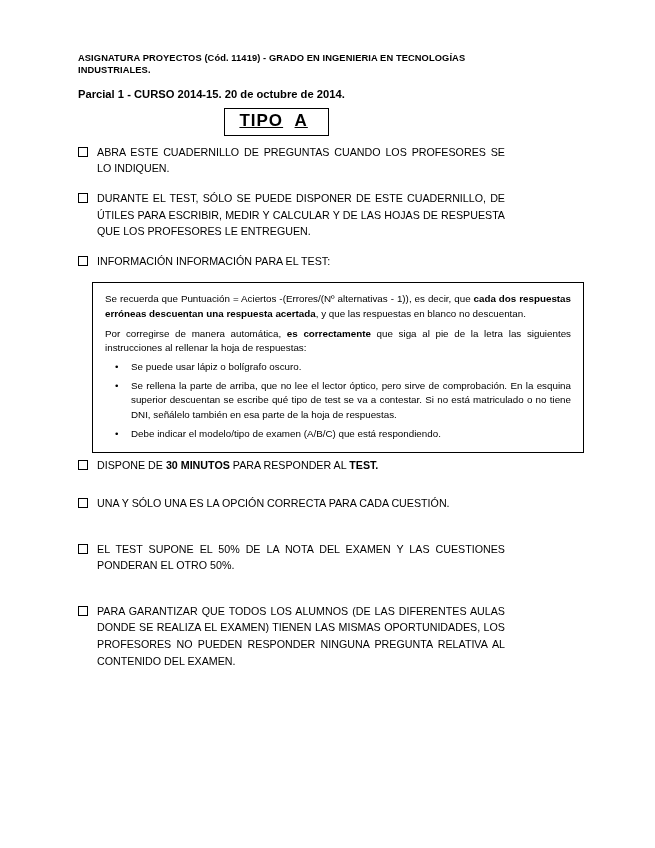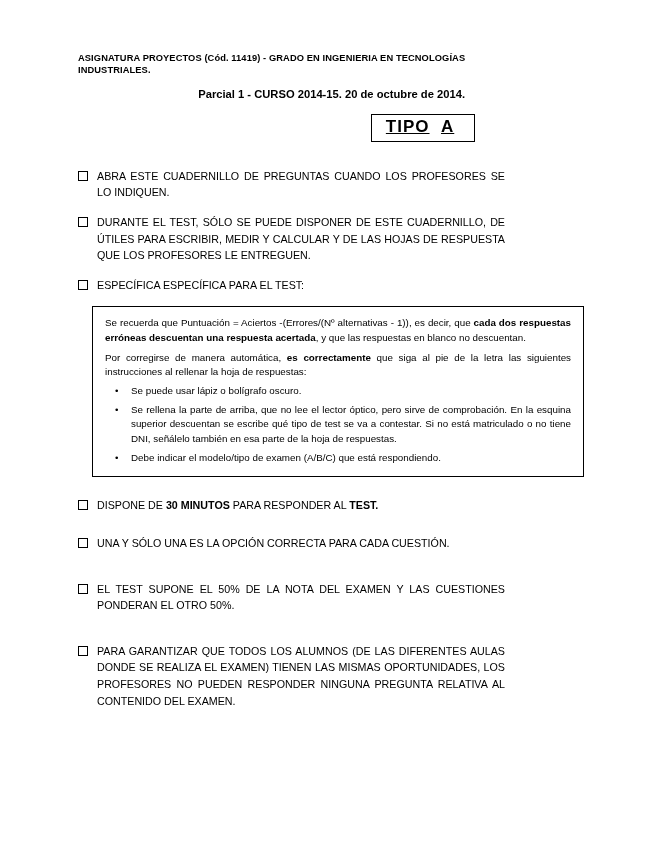--- a/index.html
+++ b/index.html
@@ -25,43 +25,43 @@
   .header-line {
     font-size: 9.3px;
     font-weight: bold;
     letter-spacing: 0.1px;
     line-height: 1.3;
   }
   .subheader-line {
     margin-top: 12px;
     font-size: 11.2px;
     font-weight: bold;
-    text-align: right;
+    text-align: left;
     padding-right: 40px;
   }
   .tipo-wrap {
-    margin-top: 14px;
+    margin-top: 8px;
     display: flex;
-    justify-content: flex-end;
+    justify-content: center;
     padding-right: 30px;
   }
   .tipo-box {
     border: 1.6px solid #000;
     padding: 3px 14px 4px 14px;
     font-size: 17px;
     font-weight: bold;
     letter-spacing: 1px;
     line-height: 1.1;
   }
   .tipo-box .u {
     text-decoration: underline;
   }
 
   .items {
-    margin-top: 26px;
+    margin-top: 8px;
   }
   .item {
     display: flex;
     align-items: flex-start;
     margin-bottom: 13px;
   }
   .cb {
     width: 8px;
     height: 8px;
     border: 1px solid #000;
@@ -111,21 +111,21 @@
     margin-top: 4px;
   }
   .bullets li:before {
     content: "\2022";
     position: absolute;
     left: 10px;
     top: 0;
   }
 
   .items-after {
-    margin-top: 20px;
+    margin-top: 4px;
   }
   .items-after .item {
     margin-bottom: 22px;
   }
   .spaced-gap {
     margin-bottom: 29px !important;
   }
 </style>
 </head>
 <body>
@@ -149,21 +149,21 @@
     </div>
 
 
     <div class="item">
       <span class="cb"></span>
       <span class="item-text">DURANTE EL TEST, SÓLO SE PUEDE DISPONER DE ESTE CUADERNILLO, DE ÚTILES PARA ESCRIBIR, MEDIR Y CALCULAR Y DE LAS HOJAS DE RESPUESTA QUE LOS PROFESORES LE ENTREGUEN.</span>
     </div>
 
     <div class="item">
       <span class="cb"></span>
-      <span class="item-text nojustify">ESPECÍFICA ESPECÍFICA PARA EL TEST:</span>
+      <span class="item-text nojustify">INFORMACIÓN INFORMACIÓN PARA EL TEST:</span>
     </div>
 
   </div>
 
   <div class="box">
     <p><span>Se recuerda que Puntuación = Aciertos -(Errores/(Nº alternativas - 1)), es decir, que </span><span class="b">cada dos respuestas erróneas descuentan una respuesta acertada</span><span>, y que las respuestas en blanco no descuentan.</span></p>
     <p><span>Por corregirse de manera automática, </span><span class="b">es correctamente</span><span> que siga al pie de la letra las siguientes instrucciones al rellenar la hoja de respuestas:</span></p>
     <ul class="bullets">
       <li>Se puede usar lápiz o bolígrafo oscuro.</li>
       <li>Se rellena la parte de arriba, que no lee el lector óptico, pero sirve de comprobación. En la esquina superior descuentan se escribe qué tipo de test se va a contestar. Si no está matriculado o no tiene DNI, señálelo también en esa parte de la hoja de respuestas.</li>

